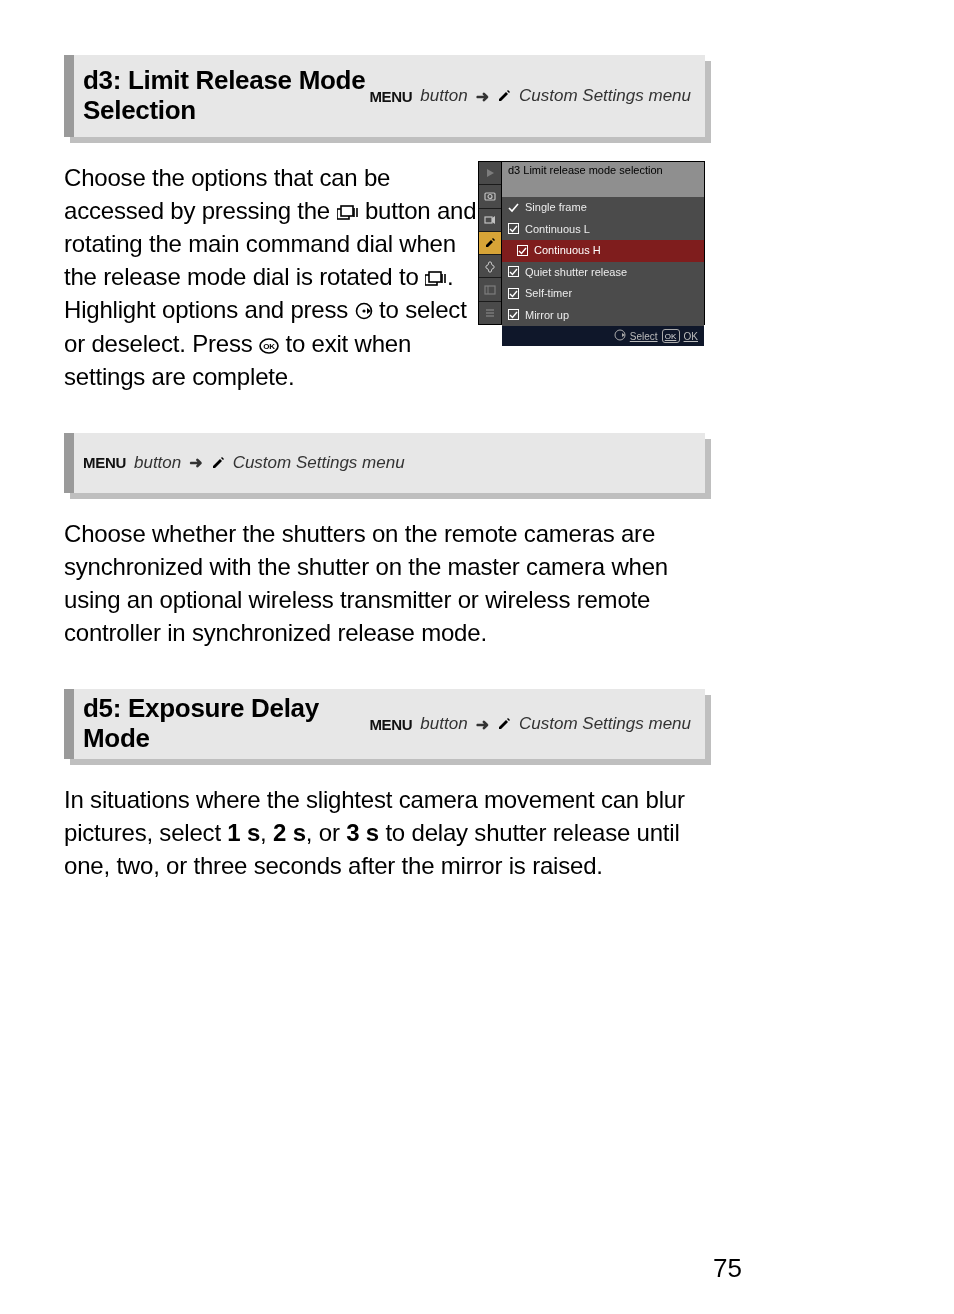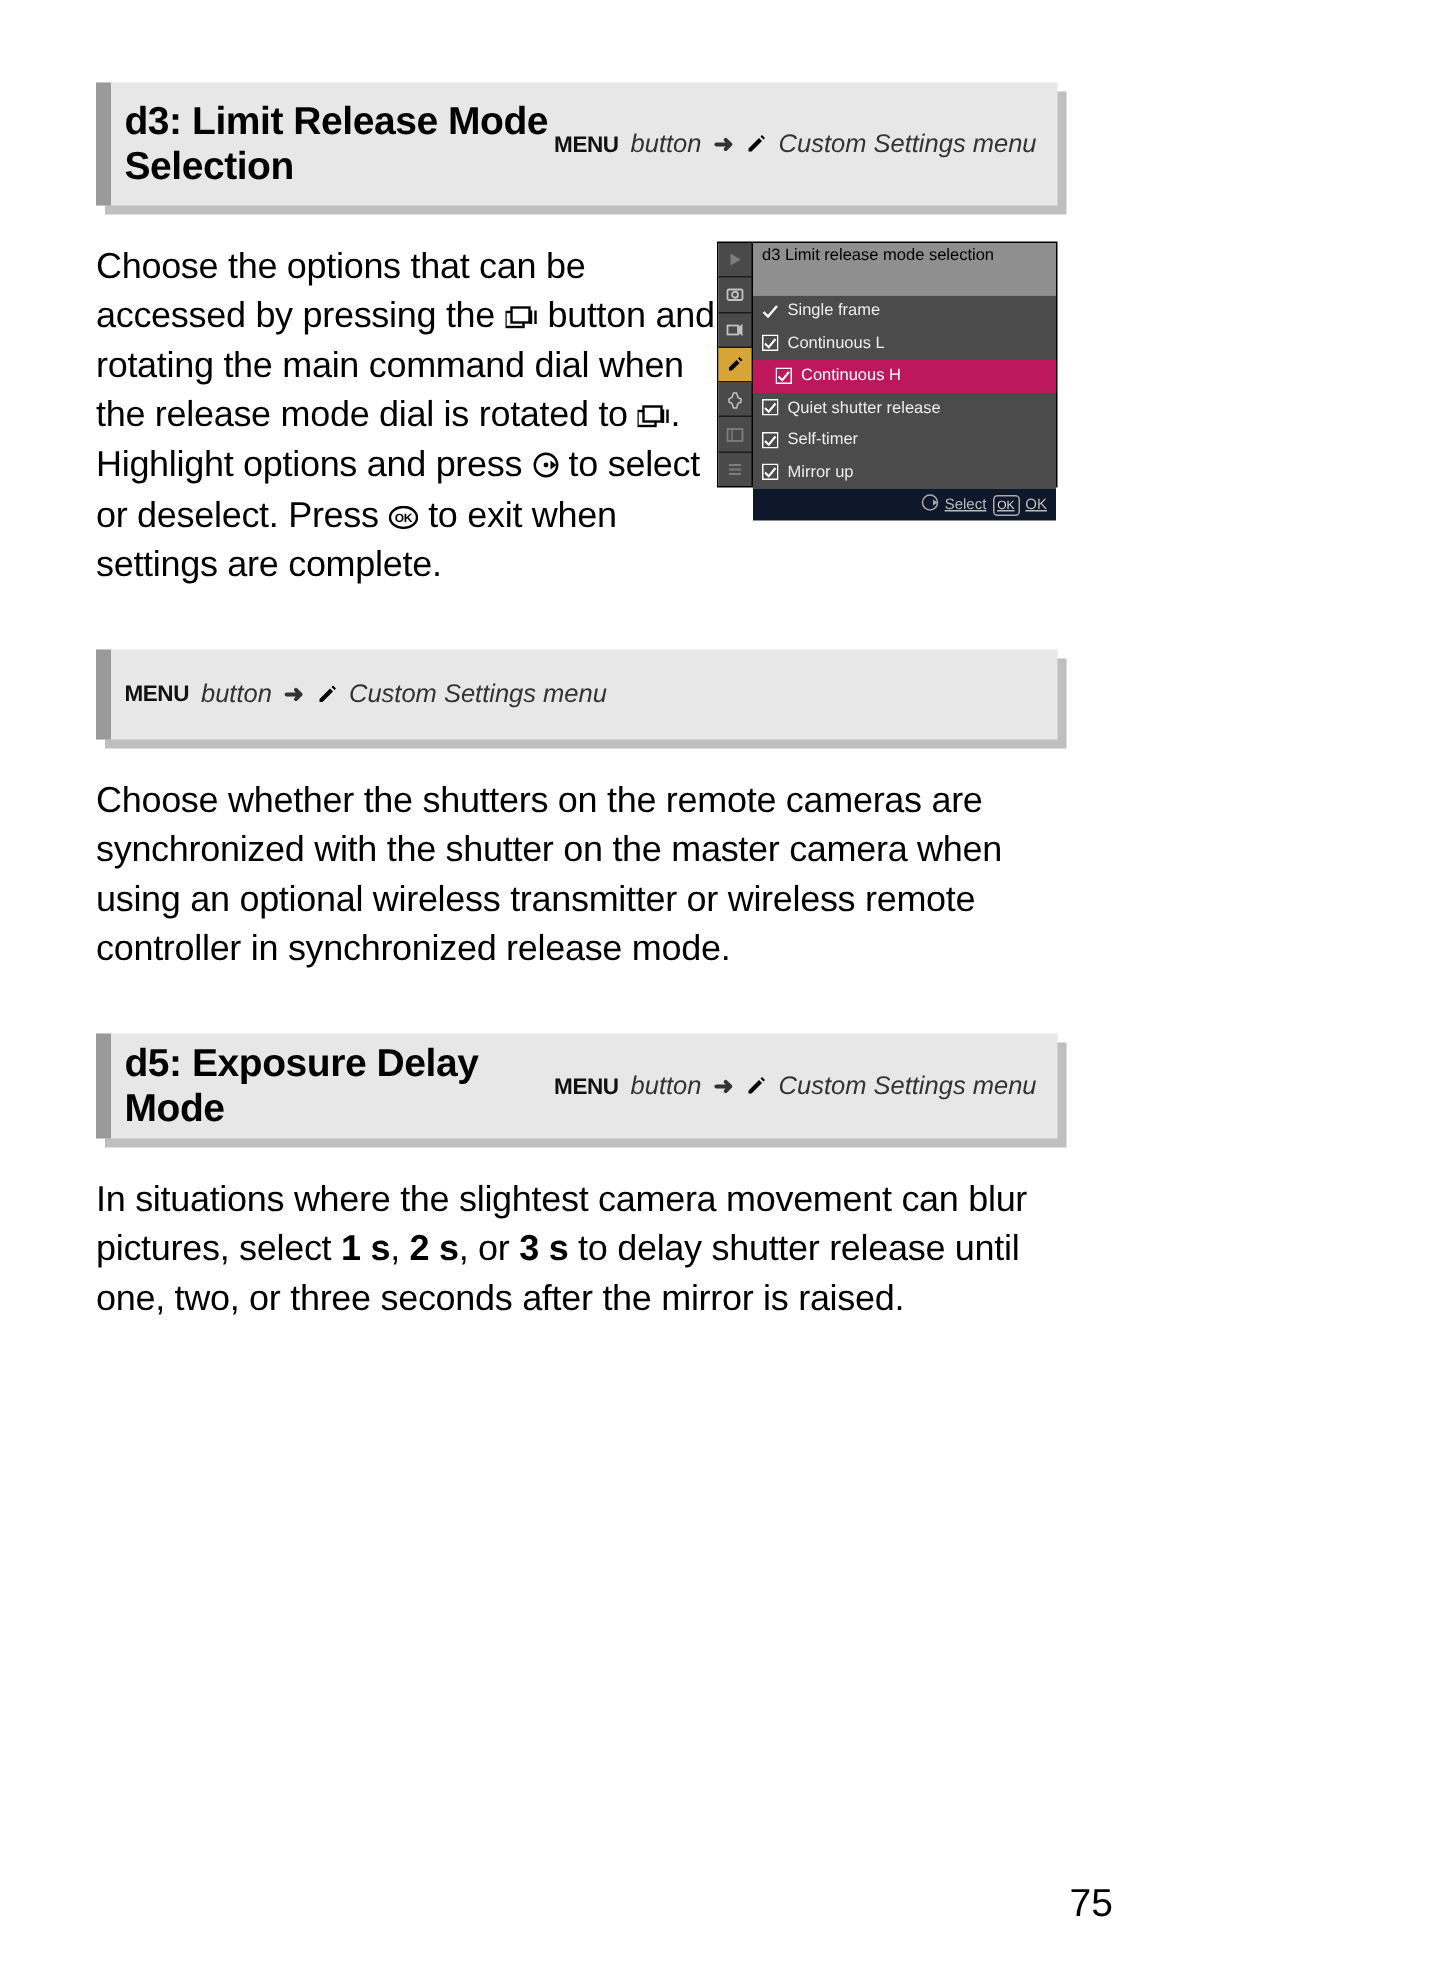--- a/index.html
+++ b/index.html
@@ -126,21 +126,21 @@
   .thumb-list { flex: 1 1 auto; background: #4b4b4b; }
   .thumb-row {
     display: flex;
     align-items: center;
     gap: 6px;
     color: #ececec;
     padding: 1px 6px 2px 6px;
     font-size: 11px;
     height:18.5px;
   }
-  .thumb-row.hl { background: #be185d; color:#fff;padding-left:15px;}
+  .thumb-row.hl { background: #7f1d1d; color:#fff;padding-left:15px;}
   .thumb-row .chk {
     width: 11px;
     height: 11px;
     display: inline-flex;
     align-items: center;
     justify-content: center;
   }
   .thumb-foot {
     background: #0f172a;
     color: #bbb;

